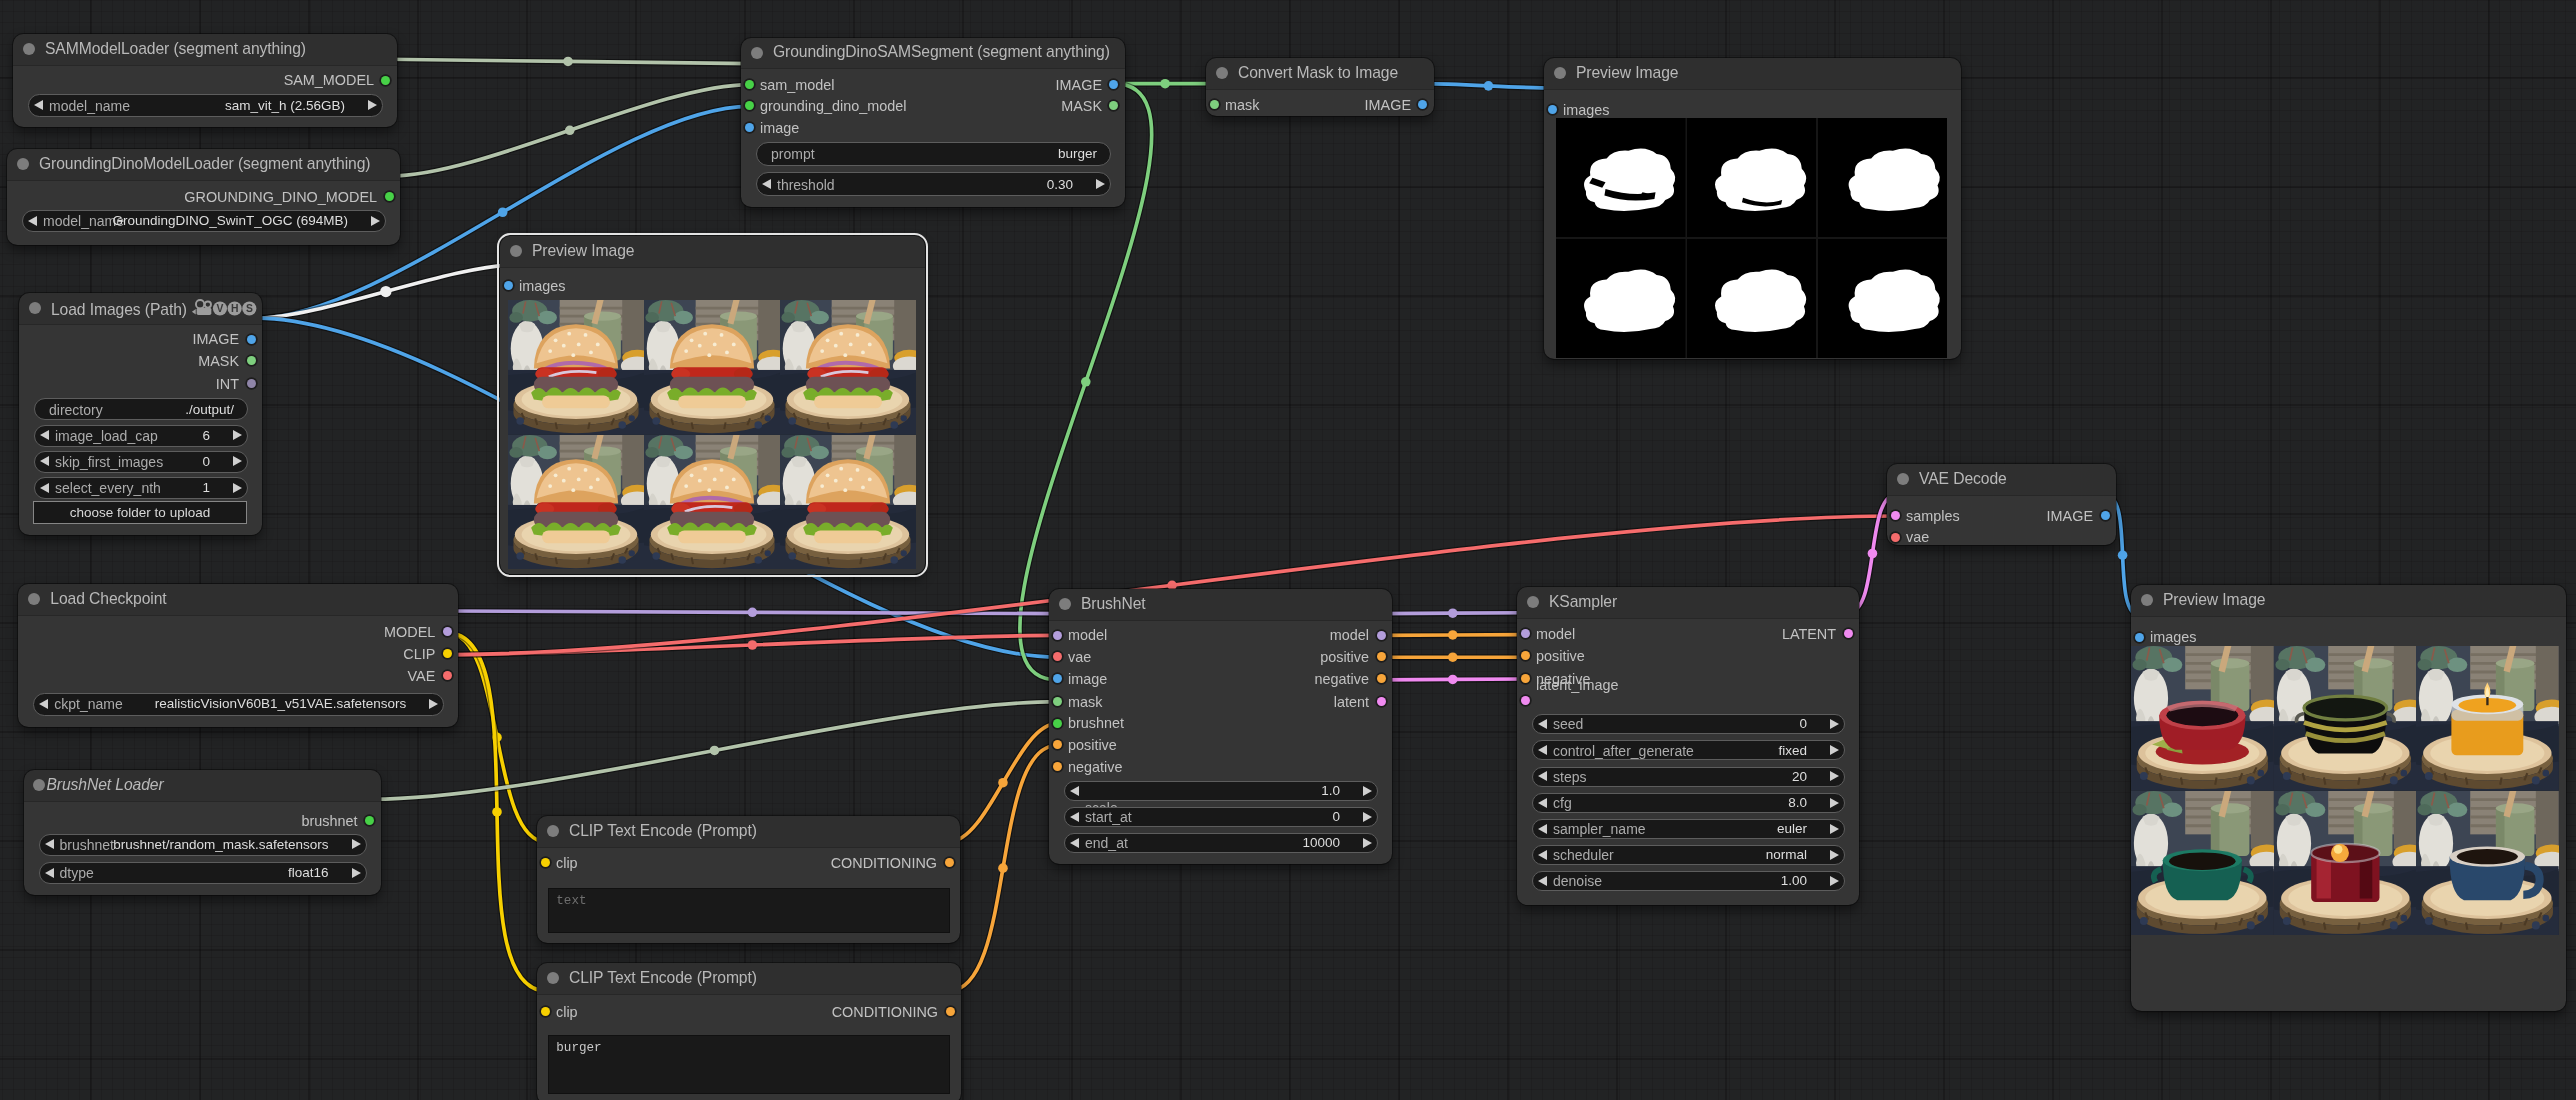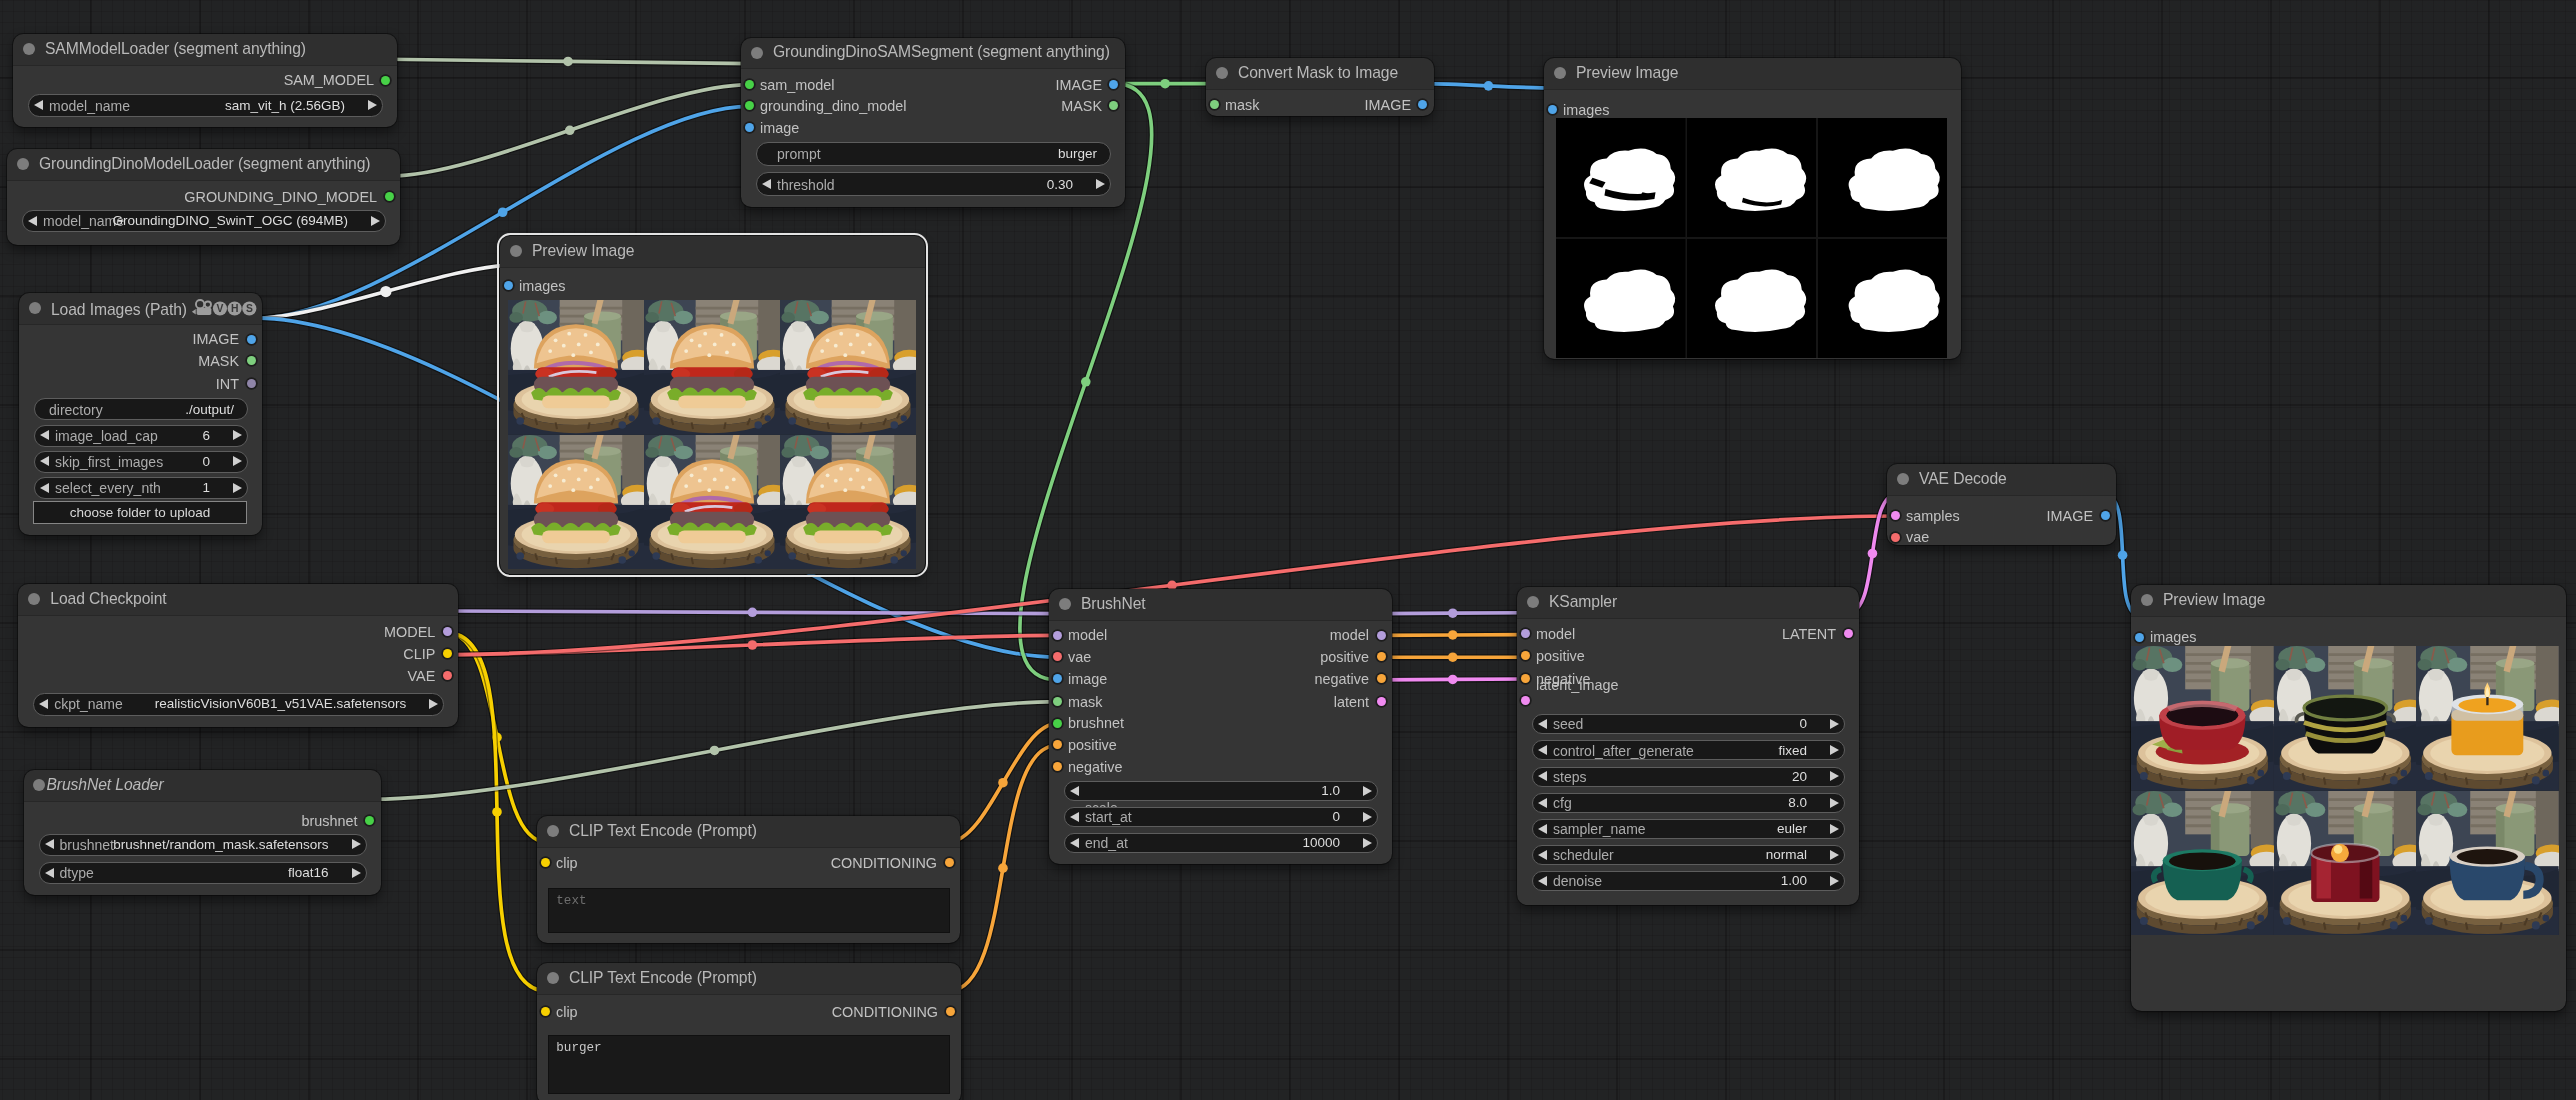--- a/index.html
+++ b/index.html
@@ -137,21 +137,21 @@
       <div class="slbl" style="left:19px;top:39px;">sam_model</div>
       <div class="slotdot" style="left:4.1px;top:63px;width:9.2px;height:9.2px;background:#47d147"></div>
       <div class="slbl" style="left:19px;top:60px;">grounding_dino_model</div>
       <div class="slotdot" style="left:4.1px;top:85px;width:9.2px;height:9.2px;background:#4fa4e8"></div>
       <div class="slbl" style="left:19px;top:82px;">image</div>
       <div class="slotdot" style="left:368px;top:42px;width:9.2px;height:9.2px;background:#4fa4e8"></div>
       <div class="slbl srt" style="right:23px;top:39px;">IMAGE</div>
       <div class="slotdot" style="left:368px;top:63px;width:9.2px;height:9.2px;background:#7ecf7e"></div>
       <div class="slbl srt" style="right:23px;top:60px;">MASK</div>
       <div class="wid" style="left:15px;right:14px;top:104px;height:24.4px;border-radius:12.2px;"></div>
-      <div class="wl" style="left:36px;top:108px;">prompt</div>
+      <div class="wl" style="left:30px;top:108px;">prompt</div>
       <div class="wv" style="right:28px;top:108px;">burger</div>
       <div class="wid" style="left:15px;right:14px;top:134px;height:24.4px;border-radius:12.2px;"></div>
       <div class="arr" style="left:21px;top:141px;border-top:5.2px solid transparent;border-bottom:5.2px solid transparent;border-right:9.6px solid #cfcfcf;"></div>
       <div class="arr" style="right:20px;top:141px;border-top:5.2px solid transparent;border-bottom:5.2px solid transparent;border-left:9.6px solid #cfcfcf;"></div>
       <div class="wl" style="left:36px;top:139px;">threshold</div>
       <div class="wv" style="right:52px;top:139px;">0.30</div>
     </div>
     <div class="node" style="left:1206px;top:37px;width:228px;height:58px;">
       <div class="tbar" style="height:30.5px;"></div>
       <div class="tdot" style="left:9.6px;top:9.2px;width:12.2px;height:12.2px;"></div>

